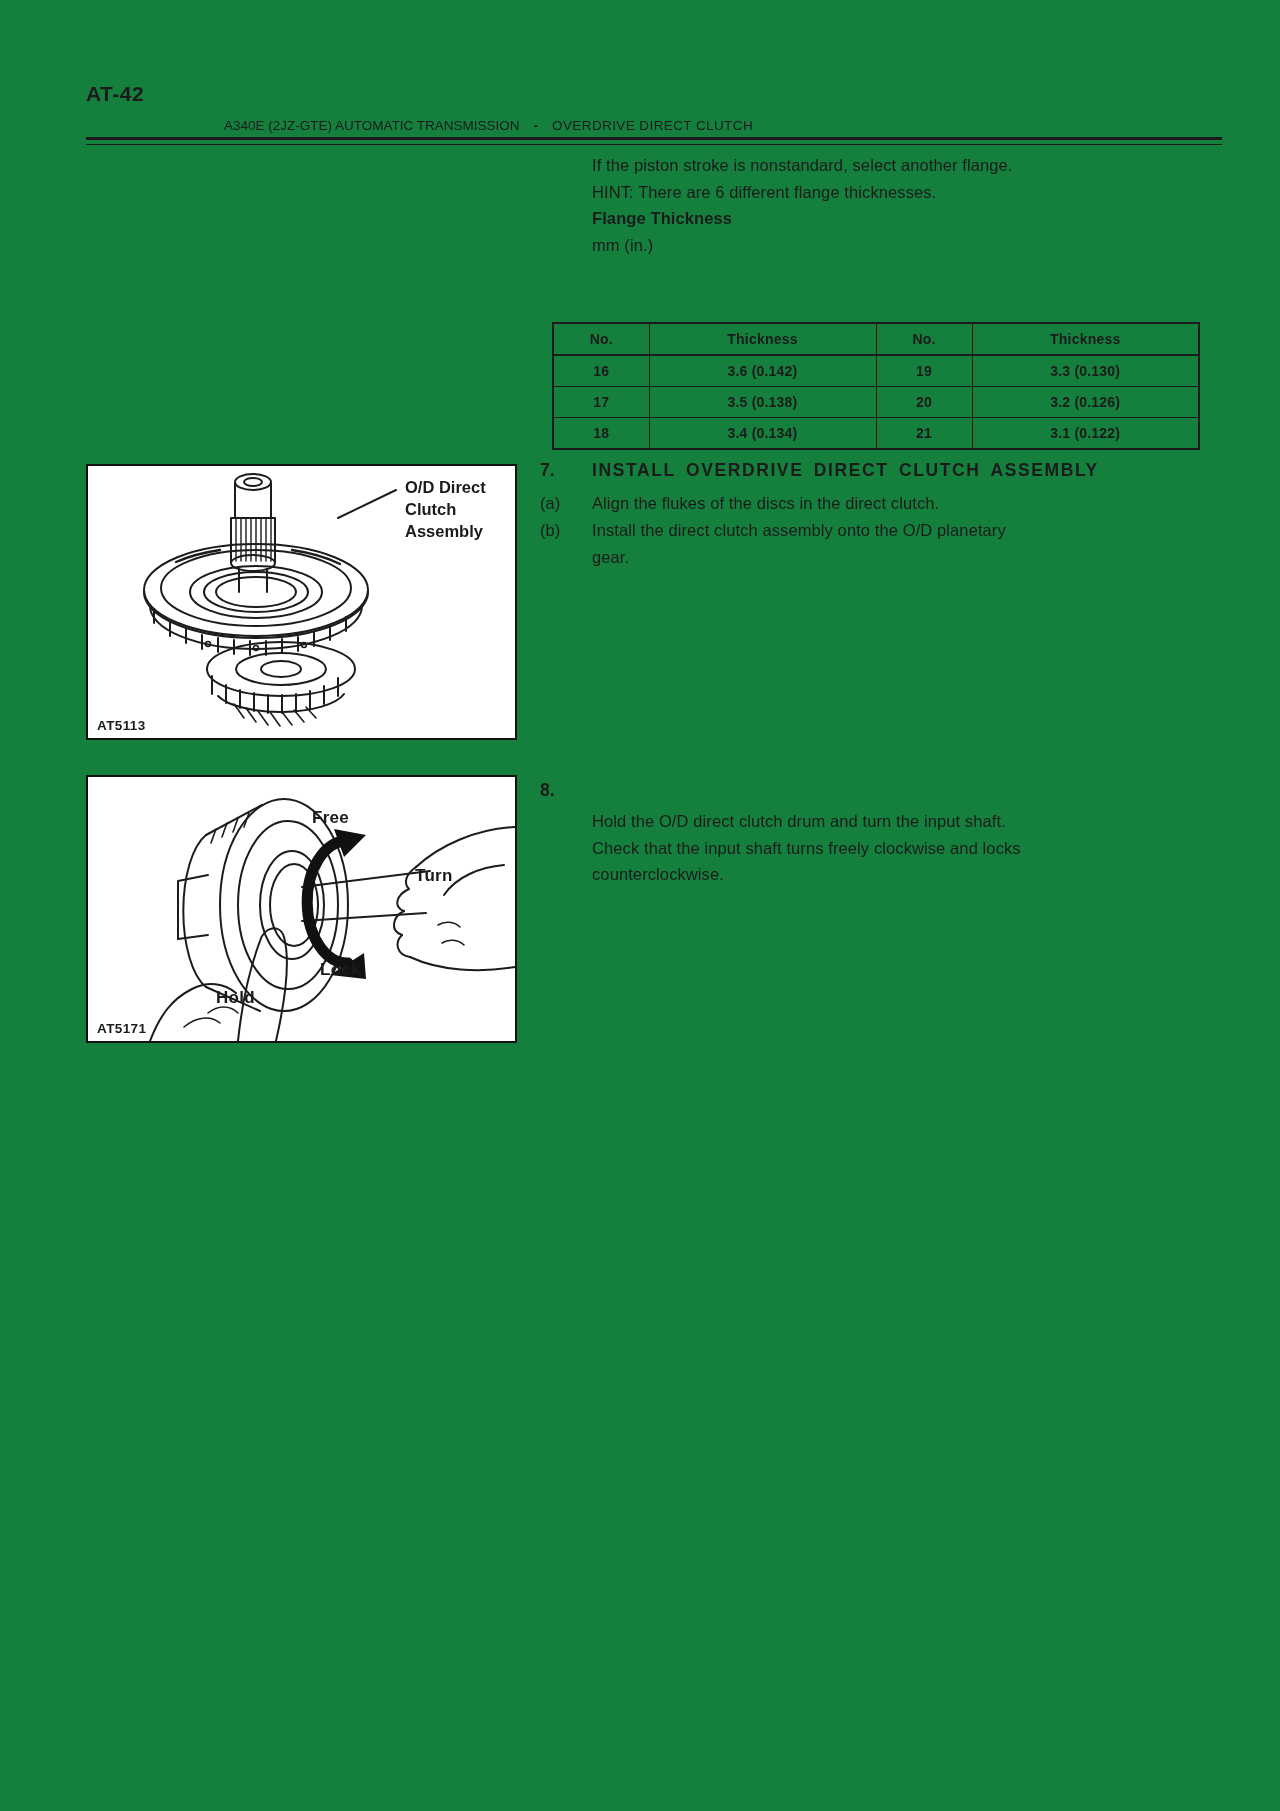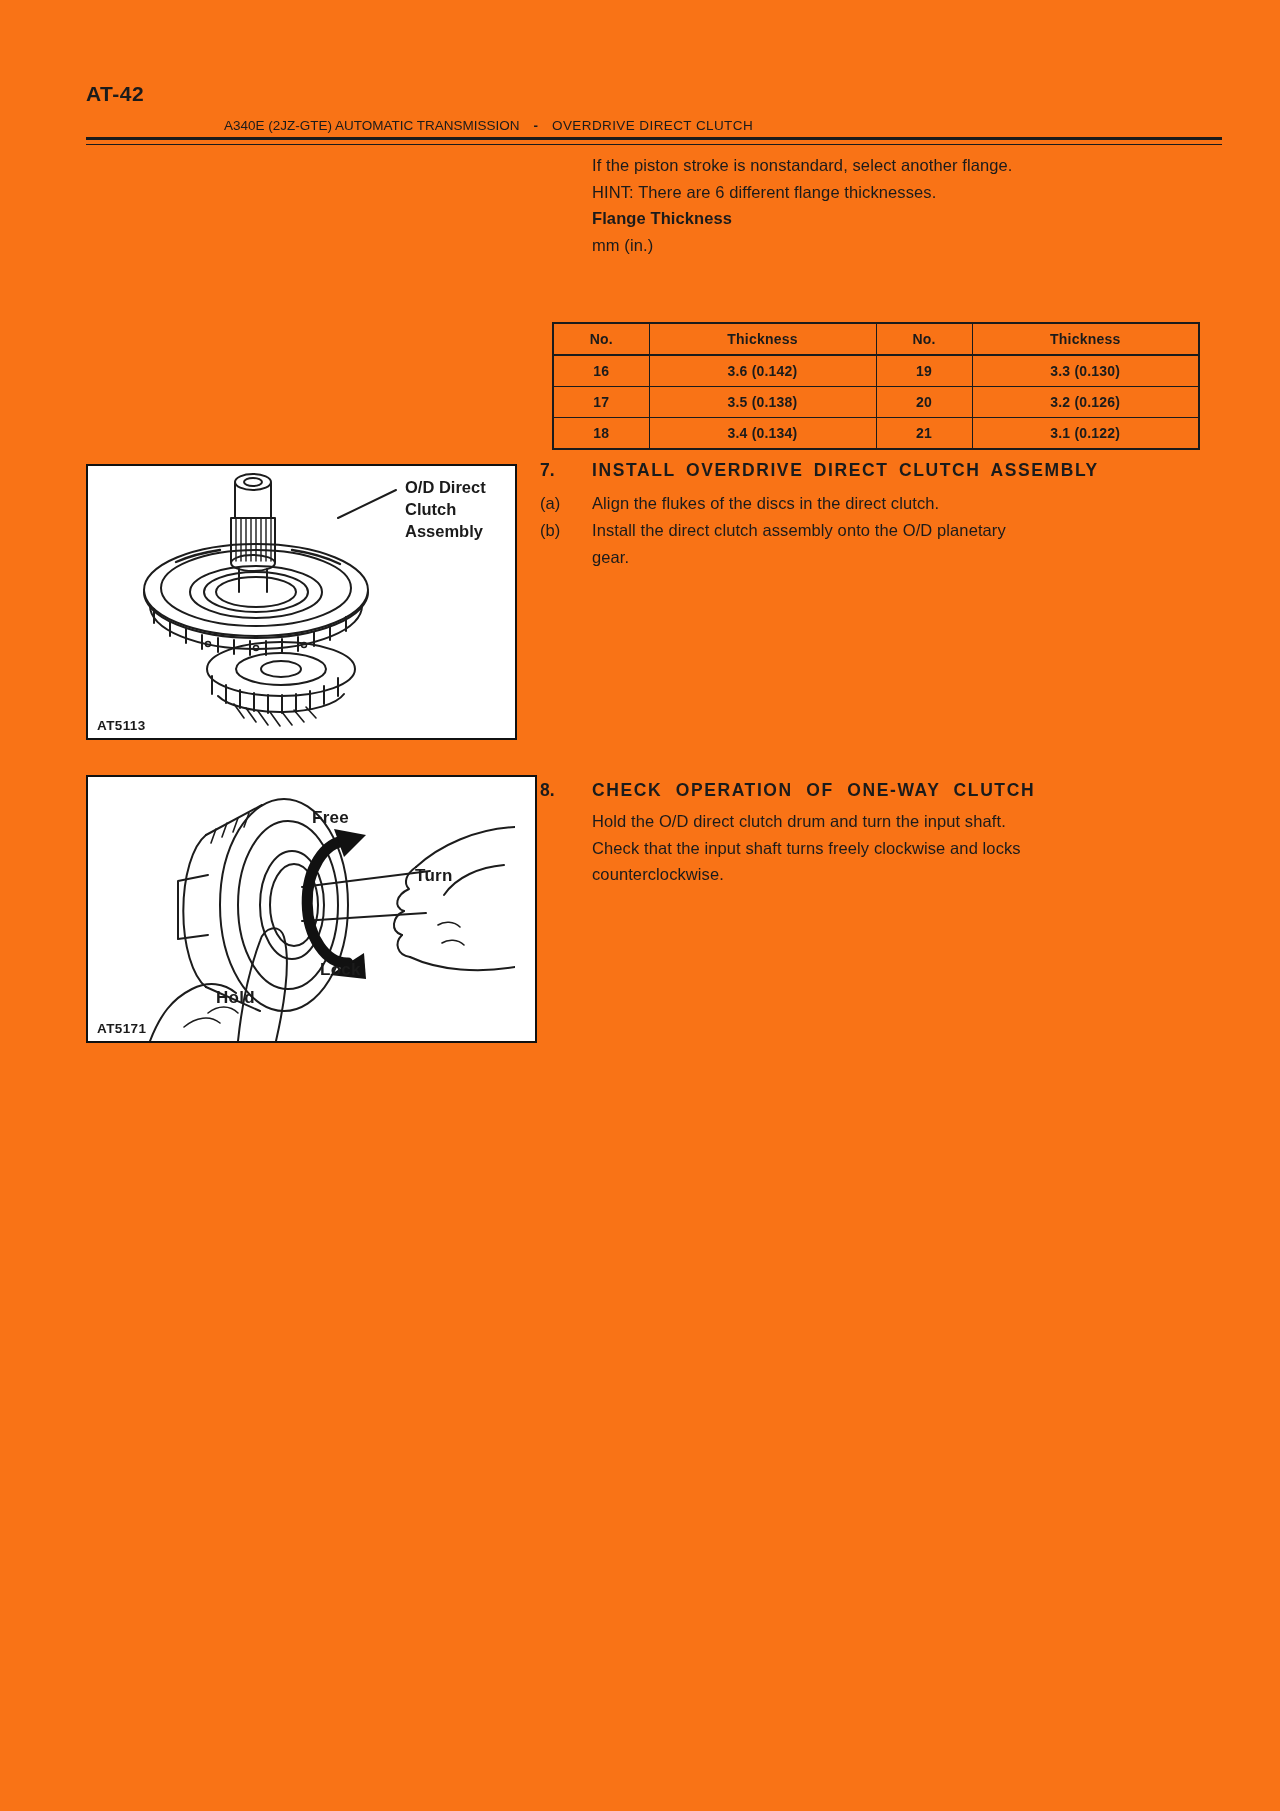--- a/index.html
+++ b/index.html
@@ -1,17 +1,17 @@
 <!DOCTYPE html>
 <html><head>
 <meta charset="utf-8">
 <style>
   html,body{margin:0;padding:0;background:#e8e8e8;}
   .page{
-    position:relative;width:1280px;height:1811px;background:#f97316;
+    position:relative;width:1280px;height:1811px;background:#15803d;
     font-family:"Liberation Sans",sans-serif;color:#1b1b1b;overflow:hidden;
     margin:0 auto;
   }
   .abs{position:absolute;}
   .pagenum{font-size:21px;font-weight:bold;letter-spacing:.5px;}
   .runhead{font-size:13.5px;white-space:nowrap;display:flex;gap:14px;align-items:flex-end;}
   .runhead .sep{font-weight:bold;}
   .runhead .section{letter-spacing:.4px;}
   .rule{background:#1b1b1b;}
   .bodytext{font-size:16.5px;line-height:26.6px;letter-spacing:.1px;}
@@ -167,28 +167,27 @@
     </svg>
     <div class="abs callout" style="left:317px;top:10px;">
       <div>O/D Direct</div>
       <div>Clutch</div>
       <div>Assembly</div>
     </div>
     <div class="abs figcode" style="left:9px;top:252px;">AT5113</div>
   </div>
 
   <div class="abs stepnum" style="left:540px;top:780px;">8.</div>
-  <div class="abs steptitle wide" style="left:592px;top:780px;">CHECK OPERATION OF  ONE-WAY CLUTCH</div>
   <div class="abs bodytext" style="left:592px;top:808px;width:500px;">
     <div>Hold the O/D direct clutch drum and turn the input shaft.</div>
     <div>Check that the input shaft turns freely clockwise and locks</div>
     <div>counterclockwise.</div>
   </div>
 
-  <div class="abs figbox" style="left:86px;top:775px;width:427px;height:264px;padding-left:20px;">
+  <div class="abs figbox" style="left:86px;top:775px;width:427px;height:264px;">
     <svg width="427" height="264" viewBox="0 0 427 264" style="position:absolute;left:0;top:0;" fill="none" stroke="#1c1c1c" stroke-width="2" stroke-linecap="round" stroke-linejoin="round">
 
       <path d="M118,58 A33,80 0 0 0 118,210"></path>
       <line x1="118" y1="58" x2="174" y2="28"></line>
       <line x1="118" y1="210" x2="172" y2="234"></line>
       <line x1="128" y1="52" x2="123" y2="66" stroke-width="1.6"></line>
       <line x1="139" y1="46" x2="134" y2="60" stroke-width="1.6"></line>
       <line x1="150" y1="41" x2="145" y2="55" stroke-width="1.6"></line>
       <line x1="161" y1="36" x2="156" y2="50" stroke-width="1.6"></line>
       <path d="M90,104 L120,98 M90,162 L120,158 M90,104 L90,162"></path>

